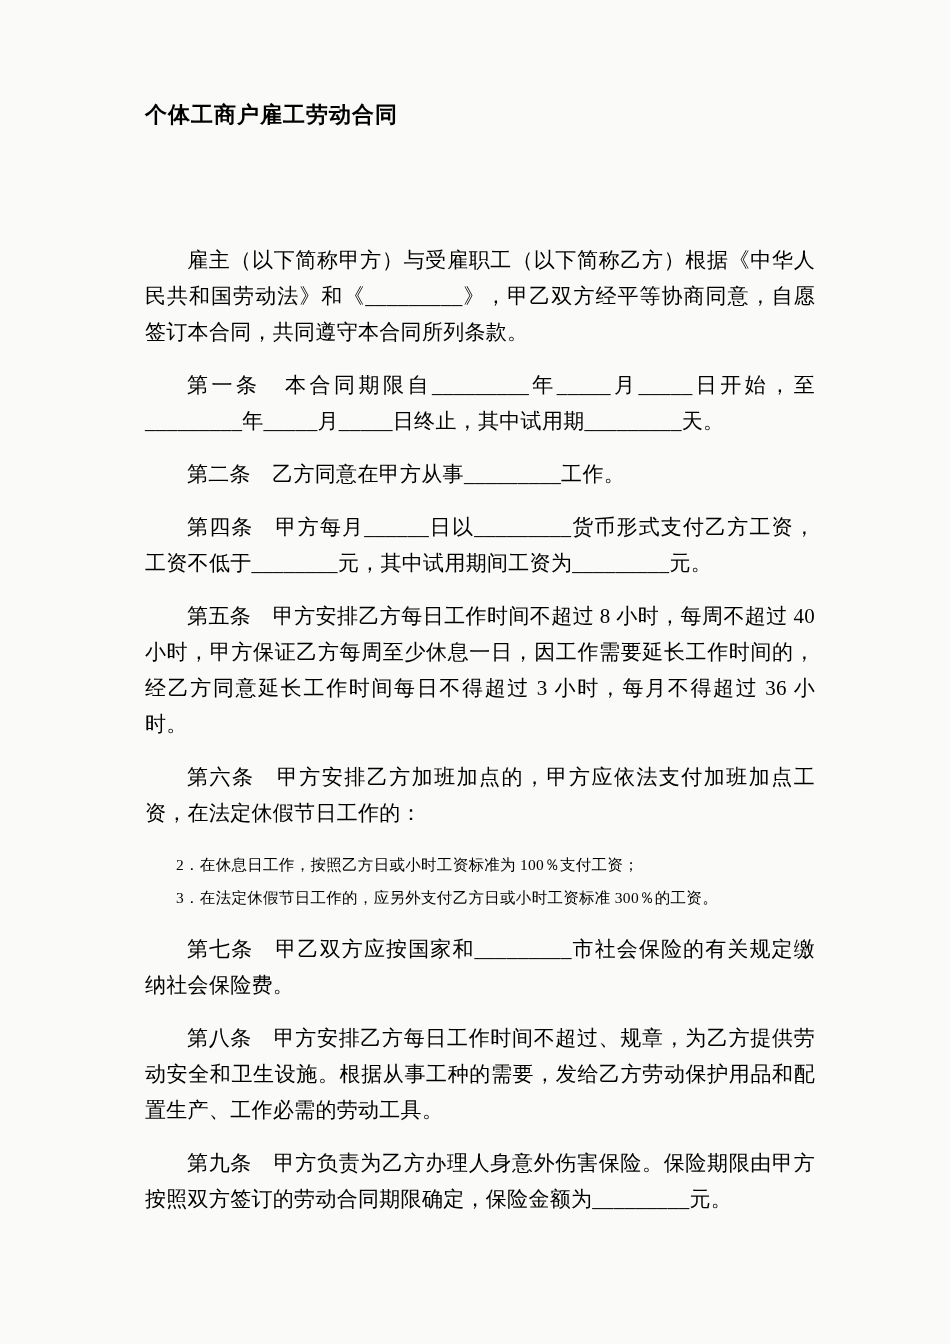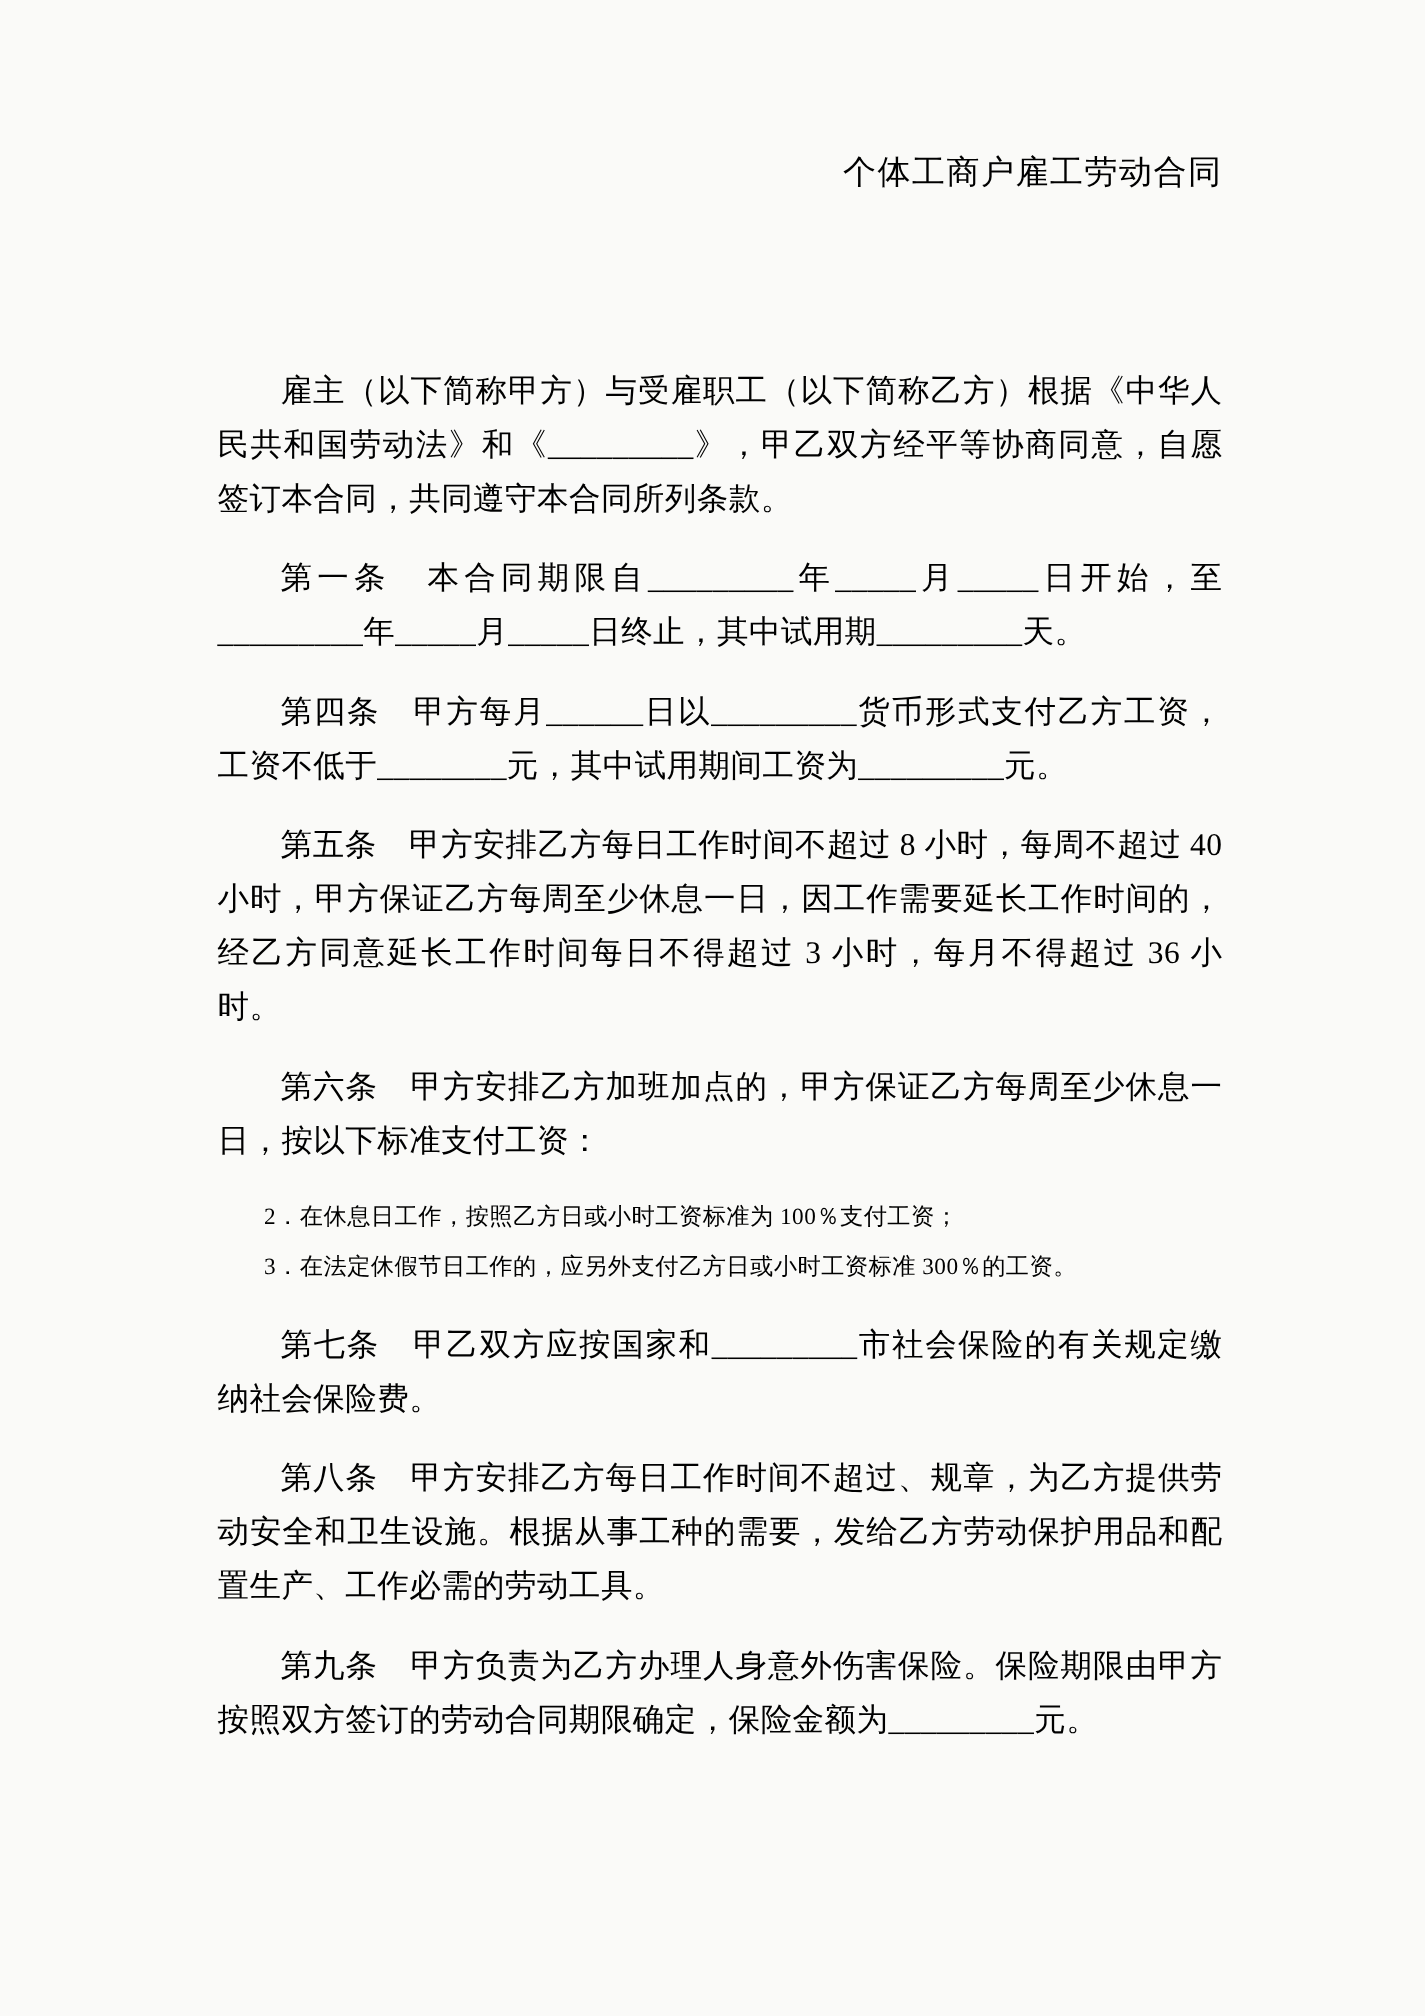--- a/index.html
+++ b/index.html
@@ -13,22 +13,22 @@
     height: 1344px;
     box-sizing: border-box;
     background: #fafaf8;
     padding: 100px 135px 0 145px;
     font-family: "Liberation Serif", "DejaVu Serif", serif;
     color: #000;
     overflow: hidden;
   }
   .doc-title {
     font-size: 22px;
-    font-weight: normal;
-    text-align: right;
+    font-weight: bold;
+    text-align: left;
     margin: 0 0 112px 0;
     letter-spacing: 1px;
     line-height: 30px;
   }
   .para {
     font-size: 21px;
     line-height: 36px;
     margin: 0 0 17px 0;
     text-indent: 2em;
     text-align: justify;
@@ -53,27 +53,28 @@
 <body>
 
 <div class="page">
 
   <h1 class="doc-title">个体工商户雇工劳动合同</h1>
 
   <p class="para">雇主（以下简称甲方）与受雇职工（以下简称乙方）根据《中华人民共和国劳动法》和《_________》，甲乙双方经平等协商同意，自愿签订本合同，共同遵守本合同所列条款。</p>
 
   <p class="para">第一条　本合同期限自_________年_____月_____日开始，至_________年_____月_____日终止，其中试用期_________天。</p>
 
+  <p class="para">第二条　乙方同意在甲方从事_________工作。</p>
 
 
   <p class="para">第四条　甲方每月______日以_________货币形式支付乙方工资，工资不低于________元，其中试用期间工资为_________元。</p>
 
   <p class="para">第五条　甲方安排乙方每日工作时间不超过 8 小时，每周不超过 40 小时，甲方保证乙方每周至少休息一日，因工作需要延长工作时间的，经乙方同意延长工作时间每日不得超过 3 小时，每月不得超过 36 小时。</p>
 
-  <p class="para">第六条　甲方安排乙方加班加点的，甲方保证乙方每周至少休息一日，按以下标准支付工资：</p>
+  <p class="para">第六条　甲方安排乙方加班加点的，甲方应依法支付加班加点工资，在法定休假节日工作的：</p>
 
 
   <p class="subitem">2．在休息日工作，按照乙方日或小时工资标准为 100％支付工资；</p>
 
   <p class="subitem last">3．在法定休假节日工作的，应另外支付乙方日或小时工资标准 300％的工资。</p>
 
   <p class="para">第七条　甲乙双方应按国家和_________市社会保险的有关规定缴纳社会保险费。</p>
 
   <p class="para">第八条　甲方安排乙方每日工作时间不超过、规章，为乙方提供劳动安全和卫生设施。根据从事工种的需要，发给乙方劳动保护用品和配置生产、工作必需的劳动工具。</p>
 

